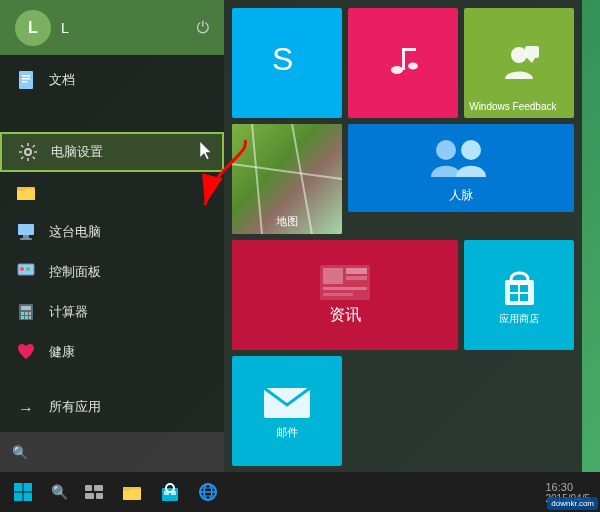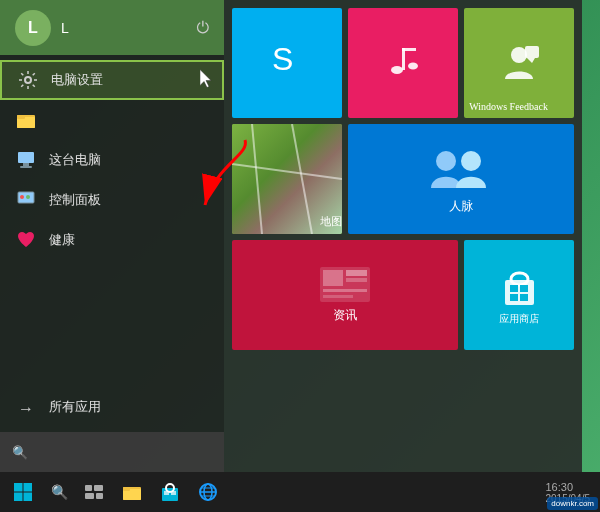--- a/index.html
+++ b/index.html
@@ -143,20 +143,21 @@
       gap: 12px;
       cursor: pointer;
       color: #e0e0e0;
       font-size: 13px;
       position: relative;
     }
 
     .menu-item.active {
       background: rgba(100, 140, 70, 0.5);
       border: 1px solid #8bc34a;
+      margin-top: 32px;
     }
 
     .menu-item .item-icon {
       width: 22px;
       height: 22px;
       display: flex;
       align-items: center;
       justify-content: center;
       font-size: 15px;
     }
@@ -212,21 +213,21 @@
       overflow: hidden;
     }
 
     .tile-icon {
       font-size: 28px;
       margin-bottom: 4px;
     }
 
     
     .tile-small { height: 110px; }
-    .tile-wide { grid-column: span 2; height: 110px; }
+    .tile-wide { grid-column: span 2; height: 88px; }
 
     
     .tile-skype { background: #00aff0; }
     .tile-feedback { background: #7fb03a; }
     .tile-maps { background: #7fb03a; }
 
     
     .win-logo-svg {
       width: 20px;
       height: 20px;
@@ -268,20 +269,31 @@
     <div class="start-left">
 
       <div class="user-header">
         <div class="user-avatar">L</div>
         <div class="user-name">L</div>
         <div class="power-btn">⏻</div>
       </div>
 
       <div class="menu-items">
 
+        <div class="menu-item">
+          <div class="item-icon">
+            <svg width="20" height="20" viewBox="0 0 20 20">
+                <rect x="3" y="1" width="14" height="18" rx="1" fill="#90caf9"></rect>
+                <rect x="6" y="5" width="8" height="1.5" fill="white"></rect>
+                <rect x="6" y="8" width="8" height="1.5" fill="white"></rect>
+                <rect x="6" y="11" width="5" height="1.5" fill="white"></rect>
+              </svg>
+          </div>
+          <span>文档</span>
+        </div>
 
 
         <div class="menu-item active" style="border:2px solid #8bc34a; background:rgba(100,150,60,0.35);">
           <div class="item-icon">
             <svg width="20" height="20" viewBox="0 0 20 20">
               <circle cx="10" cy="10" r="3" fill="none" stroke="#ccc" stroke-width="2"></circle>
               <path d="M10 1v3M10 16v3M1 10h3M16 10h3M3.2 3.2l2.1 2.1M14.7 14.7l2.1 2.1M3.2 16.8l2.1-2.1M14.7 5.3l2.1-2.1" stroke="#ccc" stroke-width="1.5"></path>
             </svg>
           </div>
           <span>电脑设置</span>
@@ -319,20 +331,35 @@
             <svg width="20" height="20" viewBox="0 0 20 20">
                 <rect x="2" y="2" width="16" height="11" rx="1" fill="#90caf9" stroke="#78909c" stroke-width="1"></rect>
                 <circle cx="6" cy="7" r="2" fill="#ef5350"></circle>
                 <circle cx="12" cy="7" r="2" fill="#66bb6a"></circle>
               </svg>
           </div>
           <span>控制面板</span>
         </div>
 
 
+        <div class="menu-item">
+          <div class="item-icon">
+            <svg width="20" height="20" viewBox="0 0 20 20">
+                <rect x="3" y="2" width="14" height="16" rx="1" fill="#546e7a"></rect>
+                <rect x="5" y="4" width="10" height="4" rx="1" fill="#b0bec5"></rect>
+                <rect x="5" y="10" width="3" height="3" fill="#80cbc4"></rect>
+                <rect x="9" y="10" width="3" height="3" fill="#80cbc4"></rect>
+                <rect x="13" y="10" width="2" height="3" fill="#ef9a9a"></rect>
+                <rect x="5" y="14" width="3" height="3" fill="#80cbc4"></rect>
+                <rect x="9" y="14" width="3" height="3" fill="#80cbc4"></rect>
+                <rect x="13" y="14" width="2" height="3" fill="#80cbc4"></rect>
+              </svg>
+          </div>
+          <span>计算器</span>
+        </div>
 
         <div class="menu-item">
           <div class="item-icon">
             <svg width="20" height="20" viewBox="0 0 20 20">
                 <path d="M10 17 C10 17 2 11 2 6 C2 3.5 4 2 6 2 C8 2 10 4 10 4 C10 4 12 2 14 2 C16 2 18 3.5 18 6 C18 11 10 17 10 17Z" fill="#e91e63"></path>
               </svg>
           </div>
           <span>健康</span>
         </div>
 
@@ -364,21 +391,21 @@
         <div class="tile-icon">
           <svg width="40" height="40" viewBox="0 0 40 40">
             <ellipse cx="14" cy="32" rx="6" ry="4" fill="white" opacity="0.9"></ellipse>
             <ellipse cx="30" cy="28" rx="5" ry="3.5" fill="white" opacity="0.9"></ellipse>
             <rect x="19" y="10" width="3" height="22" fill="white" opacity="0.9"></rect>
             <rect x="19" y="10" width="14" height="3" fill="white" opacity="0.9"></rect>
           </svg>
         </div>
       </div>
 
-      <div class="tile tile-small tile-feedback" style="align-items:center;justify-content:flex-end;padding:8px;font-family:Liberation Serif, serif;">
+      <div class="tile tile-small tile-feedback" style="align-items:center;justify-content:flex-end;padding:8px;">
         <div style="width:100%;height:100%;display:flex;flex-direction:column;align-items:center;justify-content:center;">
 
           <svg width="45" height="45" viewBox="0 0 45 45">
             <circle cx="22" cy="14" r="8" fill="white" opacity="0.9"></circle>
             <path d="M8 38 C8 28 36 28 36 38" fill="white" opacity="0.9"></path>
             <rect x="28" y="5" width="14" height="12" rx="2" fill="white" opacity="0.9"></rect>
             <polygon points="30,17 35,22 38,17" fill="white" opacity="0.9"></polygon>
           </svg>
         </div>
         <div style="position:absolute;bottom:5px;left:5px;font-size:10px;color:white;line-height:1.2;">
@@ -388,21 +415,21 @@
 
       <div class="tile tile-small tile-maps" style="position:relative;overflow:hidden;">
         <div style="position:absolute;top:0;left:0;right:0;bottom:0;background:linear-gradient(135deg,#7cb342 0%,#558b2f 40%,#8d6e63 60%,#a5d6a7 100%);">
 
           <svg width="110" height="110" viewBox="0 0 110 110" style="position:absolute;top:0;left:0;">
             <line x1="20" y1="0" x2="30" y2="110" stroke="white" stroke-width="2" opacity="0.5"></line>
             <line x1="60" y1="0" x2="80" y2="110" stroke="white" stroke-width="2" opacity="0.5"></line>
             <line x1="0" y1="40" x2="110" y2="55" stroke="white" stroke-width="2" opacity="0.5"></line>
           </svg>
         </div>
-        <div style="position:absolute;bottom:5px;left:0;right:0;text-align:right;color:white;font-size:11px;">地图</div>
+        <div style="position:absolute;bottom:5px;left:0;right:0;text-align:center;color:white;font-size:11px;">地图</div>
       </div>
 
       <div class="tile tile-wide" style="background:#0078d4;grid-column:span 2;">
         <div style="display:flex;flex-direction:column;align-items:center;gap:5px;">
           <div class="people-inner">
             <svg width="70" height="50" viewBox="0 0 70 50">
               <circle cx="20" cy="18" r="10" fill="#90caf9"></circle>
               <path d="M5 45 C5 30 35 30 35 45" fill="#90caf9"></path>
               <circle cx="45" cy="18" r="10" fill="#b3e5fc"></circle>
               <path d="M30 45 C30 30 60 30 60 45" fill="#b3e5fc"></path>
@@ -415,40 +442,49 @@
       <div class="tile tile-wide" style="background:#c0143c;grid-column:span 2;height:110px;">
         <div style="display:flex;flex-direction:column;align-items:center;justify-content:center;gap:5px;">
           <svg width="50" height="35" viewBox="0 0 50 35">
             <rect x="0" y="0" width="50" height="35" rx="2" fill="rgba(255,255,255,0.15)"></rect>
             <rect x="3" y="3" width="20" height="16" fill="rgba(255,255,255,0.3)"></rect>
             <rect x="26" y="3" width="21" height="6" fill="rgba(255,255,255,0.4)"></rect>
             <rect x="26" y="11" width="21" height="4" fill="rgba(255,255,255,0.25)"></rect>
             <rect x="3" y="22" width="44" height="3" fill="rgba(255,255,255,0.3)"></rect>
             <rect x="3" y="28" width="30" height="3" fill="rgba(255,255,255,0.2)"></rect>
           </svg>
-          <span style="color:white;font-size:12px;">资讯</span>
+          <span style="color:white;font-size:16px;">资讯</span>
         </div>
       </div>
 
       <div class="tile tile-small" style="background:#00b4d8;">
         <div>
           <svg width="45" height="45" viewBox="0 0 45 45">
 
             <rect x="8" y="15" width="29" height="25" rx="2" fill="white" opacity="0.9"></rect>
             <rect x="14" y="8" width="17" height="12" rx="8" fill="none" stroke="white" stroke-width="3"></rect>
 
             <rect x="13" y="20" width="8" height="7" fill="#00b4d8"></rect>
             <rect x="23" y="20" width="8" height="7" fill="#00b4d8"></rect>
             <rect x="13" y="29" width="8" height="7" fill="#00b4d8"></rect>
             <rect x="23" y="29" width="8" height="7" fill="#00b4d8"></rect>
           </svg>
         </div>
         <span style="color:white;font-size:10px;text-align:center;">应用商店</span>
       </div>
 
+      <div class="tile tile-small" style="background:#00b4d8;">
+        <div>
+          <svg width="50" height="40" viewBox="0 0 50 40">
+            <rect x="2" y="5" width="46" height="30" rx="2" fill="white" opacity="0.9"></rect>
+            <polyline points="2,5 25,22 48,5" fill="none" stroke="#00b4d8" stroke-width="3"></polyline>
+          </svg>
+        </div>
+        <span style="color:white;font-size:11px;">邮件</span>
+      </div>
 
     </div>
 
   </div>
 
   <div class="annotation-arrow" style="left:195px;top:135px;">
     <svg width="60" height="80" viewBox="0 0 60 80">
       <defs>
         <marker id="arrowhead" markerWidth="10" markerHeight="7" refX="10" refY="3.5" orient="auto">
           <polygon points="0 0, 10 3.5, 0 7" fill="red"></polygon>

